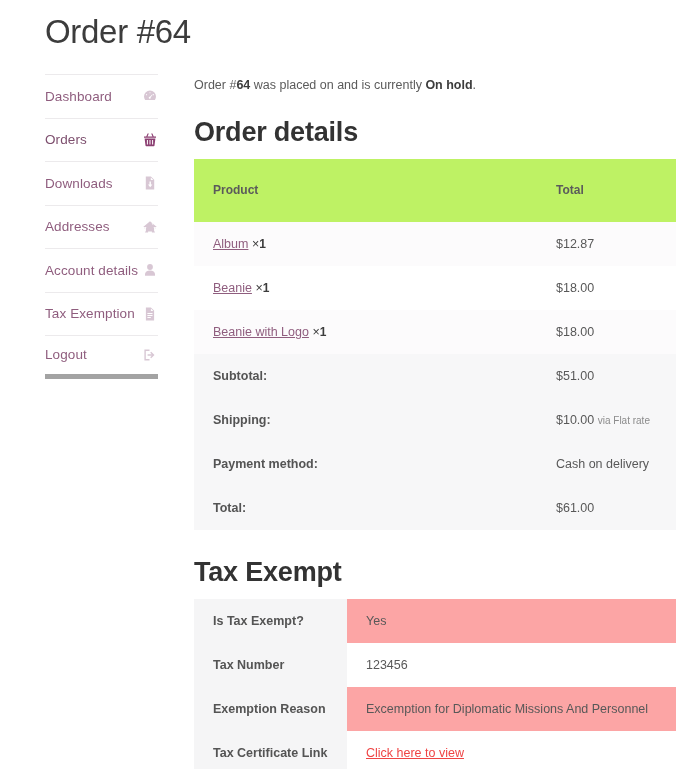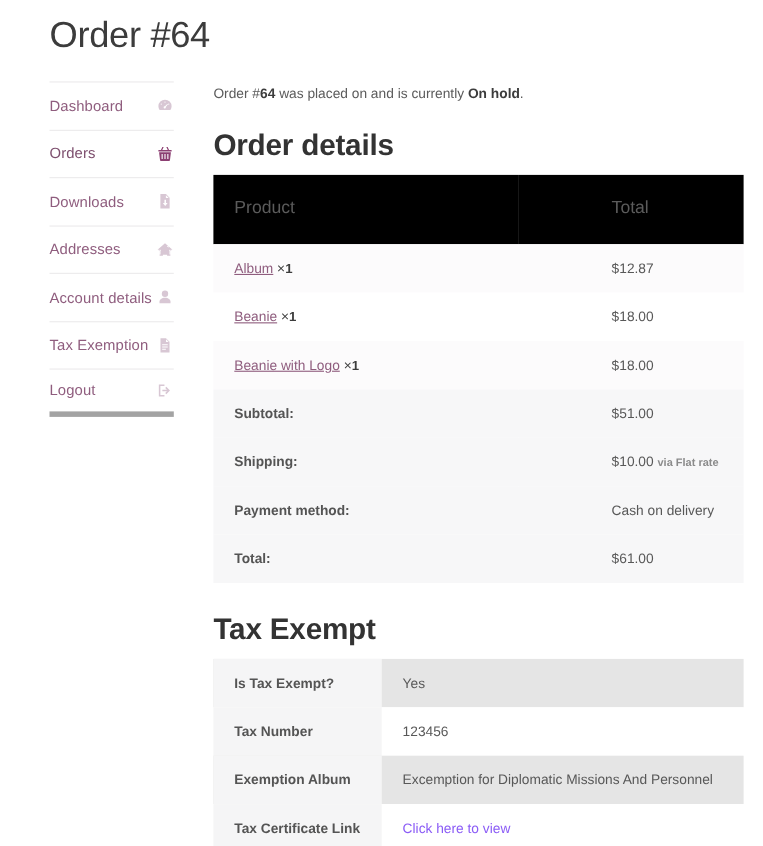--- a/index.html
+++ b/index.html
@@ -105,23 +105,23 @@
     table-layout: fixed;
   }
   .order-table th,
   .order-table td {
     text-align: left;
     padding: 0;
     vertical-align: middle;
   }
   .order-table th {
     height: 63px;
-    background: #000000;
-    font-size: 16px;
-    font-weight: 400;
+    background: #bef264;
+    font-size: 12px;
+    font-weight: 700;
     color: #5b5b5b;
   }
   .order-table .c1 { width: 277px; padding-left: 19px; box-sizing: border-box; }
   .order-table .c2 { width: 205px; padding-left: 85px; box-sizing: border-box; }
   .order-table tbody tr { height: 44px; }
   .order-table tbody tr.odd  { background: #fcfbfc; }
   .order-table tbody tr.even { background: #ffffff; }
   .order-table tfoot tr { height: 44px; background: #f7f7f8; }
   .order-table tfoot tr:last-child td { padding-bottom: 0; }
   .order-table td {
@@ -140,46 +140,46 @@
   .prod-link {
     color: #8f5d7e;
     text-decoration: underline;
     cursor: pointer;
   }
   .qty { color: #3c3c3c; font-weight: 700; font-size: 12px; }
   .times { color: #3c3c3c; }
   .ship-via {
     font-size: 10px;
     color: #8b8b8b;
-    font-weight: bold;
   }
 
   
   .tax-table { width: 482px; table-layout: fixed; }
   .tax-table tr { height: 44px; }
-  .tax-table tr.odd  { background: #e5e5e5; }
+  .tax-table tr.odd  { background: #fca5a5; }
   .tax-table tr.even { background: #ffffff; }
   .tax-table th {
     width: 153px;
     background: #f5f5f6;
     text-align: left;
     font-size: 12.5px;
     font-weight: 700;
     color: #545454;
     padding-left: 19px;
     box-sizing: border-box;
   }
   .tax-table td {
     padding-left: 19px;
     font-size: 12.5px;
     color: #585858;
     box-sizing: border-box;
   }
   .cert-link {
-    color: #8b5cf6;
+    color: #ef4444;
+    text-decoration: underline;
     cursor: pointer;
   }
 </style>
 </head>
 <body>
 
 <div class="page">
 
   <div class="page-title">Order #64</div>
 
@@ -329,21 +329,21 @@
       <tbody>
         <tr class="odd">
           <th>Is Tax Exempt?</th>
           <td>Yes</td>
         </tr>
         <tr class="even">
           <th>Tax Number</th>
           <td>123456</td>
         </tr>
         <tr class="odd">
-          <th>Exemption Album</th>
+          <th>Exemption Reason</th>
           <td>Excemption for Diplomatic Missions And Personnel</td>
         </tr>
         <tr class="even">
           <th>Tax Certificate Link</th>
           <td>
             <span class="cert-link">Click here to view</span>
           </td>
         </tr>
       </tbody>
     </table>

